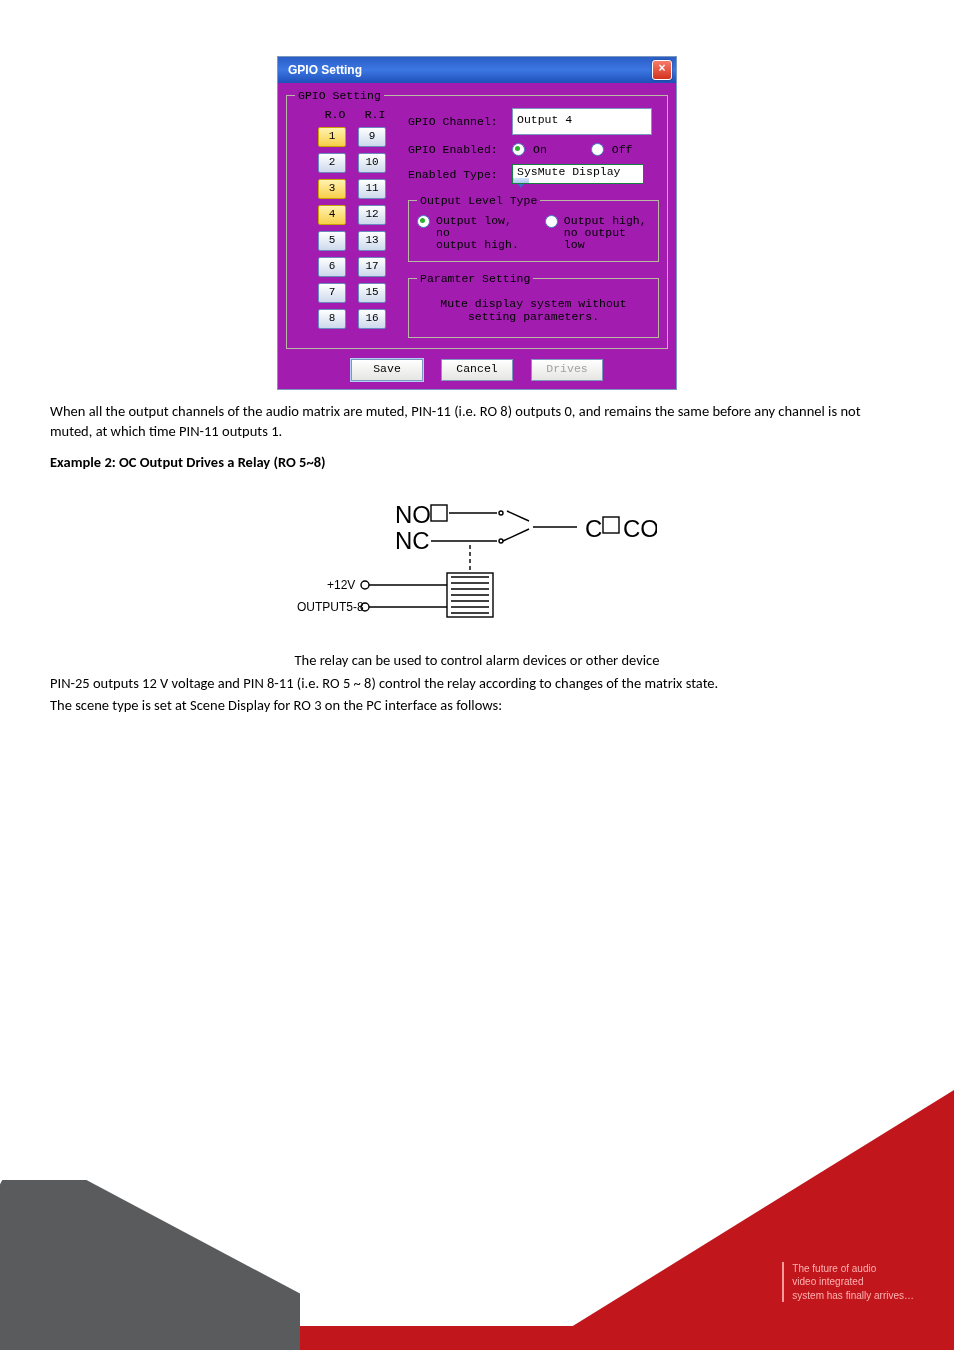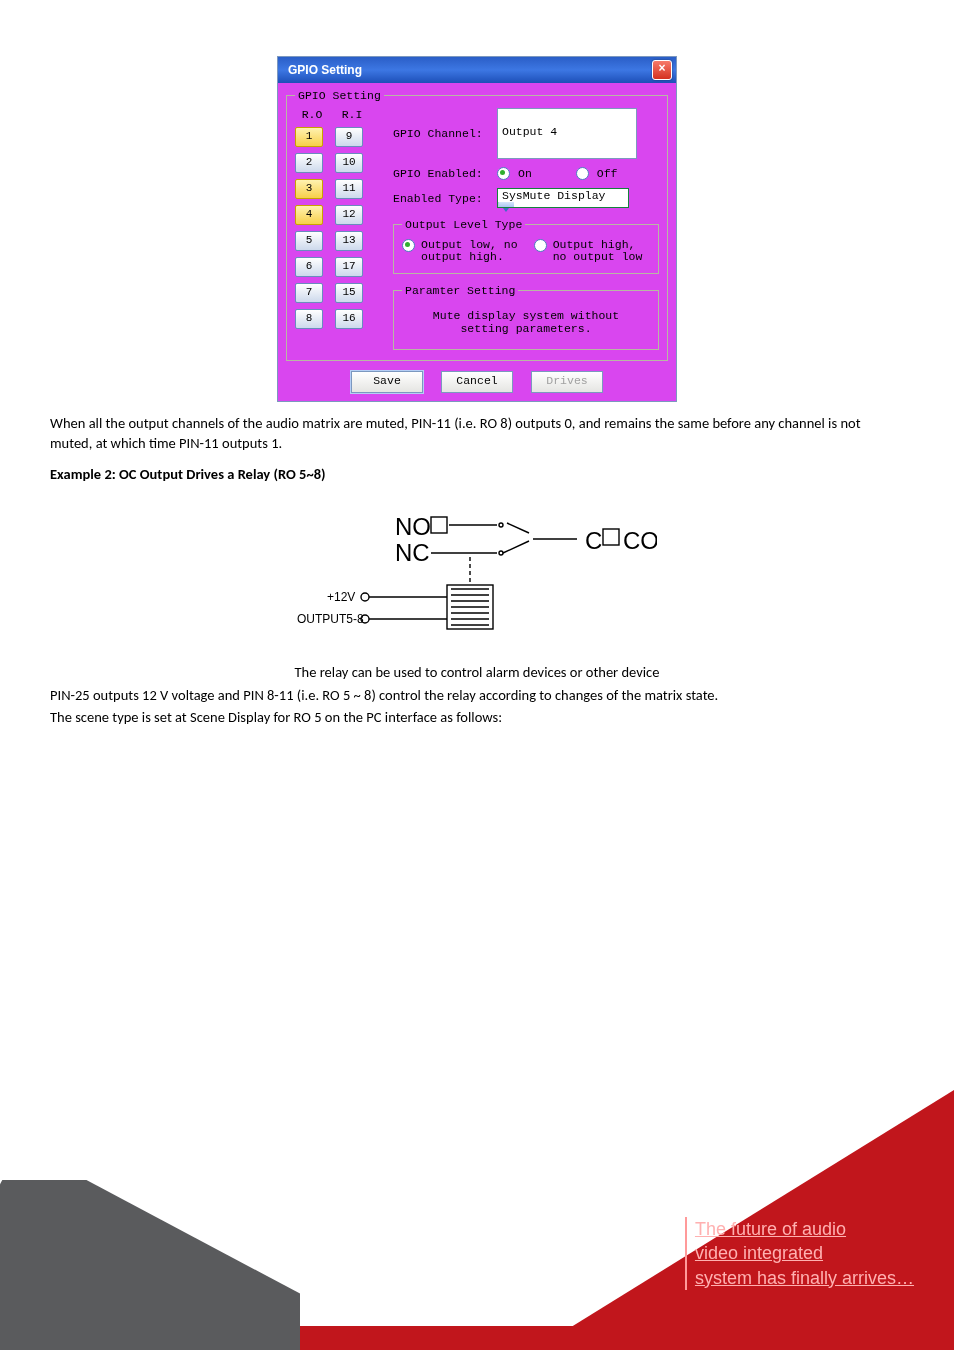--- a/index.html
+++ b/index.html
@@ -18,21 +18,21 @@
     box-sizing: border-box;
     padding: 56px 50px 0 50px;
     overflow: hidden;
   }
 
   
   .dialog {
     width: 398px;
     margin: 0 auto;
     border: 1px solid #7c98bf;
-    background: #d946ef;
+    background: #a21caf;
     font-family: "Courier New", monospace;
     font-size: 11.5px;
     color: #000;
   }
   .titlebar {
     display: flex;
     align-items: center;
     justify-content: space-between;
     height: 26px;
     padding: 0 4px 0 10px;
@@ -63,21 +63,22 @@
     padding: 6px 8px 10px 8px;
     margin: 0;
   }
   fieldset.gpio > legend {
     padding: 0 3px;
     font-size: 11.5px;
     color: #000;
   }
   .gpio-inner {
     display: flex;
-    gap: 28px;
+    gap: 20px;
+    margin-left: 23px;
   }
   
   .ports .headings {
     display: flex;
     gap: 14px;
     margin-bottom: 6px;
     padding-left: 4px;
   }
   .ports .headings span { width: 26px; text-align: center; }
   .port-row {
@@ -107,21 +108,21 @@
     align-items: center;
     margin-bottom: 8px;
     gap: 8px;
   }
   .form-row .lbl { width: 96px; }
   .text-input {
     width: 130px;
     height: 17px;
     border: 1px solid #7c98bf;
     background: #fff;
-    padding: 16px 4px;
+    padding: 4px 4px;
     font-family: inherit;
     font-size: 11.5px;
   }
   .dropdown {
     display: flex;
     align-items: flex-start;
     border: 1px solid #15803d;
     background: #fff;
     width: 130px;
     height: 18px;
@@ -226,29 +227,28 @@
     position: absolute;
     left: 0; right: 0;
     bottom: 0;
     height: 24px;
     background: #c1161c;
     z-index: 1;
   }
   .tagline {
     position: absolute;
     right: 40px;
-    bottom: 60px;
+    bottom: 48px;
     z-index: 3;
     font-family: Arial, sans-serif;
-    font-size: 18px;
+    font-size: 10px;
     color: #ffb0b0;
     line-height: 1.35;
     border-left: 2px solid #ff9a9a;
     padding-left: 8px;
-    text-decoration: underline;
   }
   .grey-wedge {
     position: absolute;
     left: 0; bottom: 0;
     width: 300px; height: 170px;
     overflow: hidden;
     z-index: 2;
   }
   .grey-wedge::before {
     content:"";
@@ -417,21 +417,21 @@
         <line x1="154" y1="110" x2="192" y2="110"></line>
         <line x1="154" y1="116" x2="192" y2="116"></line>
 
         <line x1="173" y1="48" x2="173" y2="76" stroke-dasharray="4 3"></line>
       </g>
     </svg>
   </div>
 
   <div class="para centered">The relay can be used to control alarm devices or other device</div>
   <div class="para" style="margin-top:4px">PIN-25 outputs 12 V voltage and PIN 8-11 (i.e. RO 5 ~ 8) control the relay according to changes of the matrix state.</div>
-  <div class="para" style="margin-top:2px">The scene type is set at Scene Display for RO 5 on the PC interface as follows:</div>
+  <div class="para" style="margin-top:2px">The scene type is set at Scene Display for RO 3 on the PC interface as follows:</div>
 
   <div class="footer-red"></div>
   <div class="grey-wedge"></div>
   <div class="footer-red-bar"></div>
   <div class="tagline">
     <span>The future of audio</span><br>
     <span>video integrated</span><br>
     <span>system has finally arrives…</span>
   </div>
 </div>

